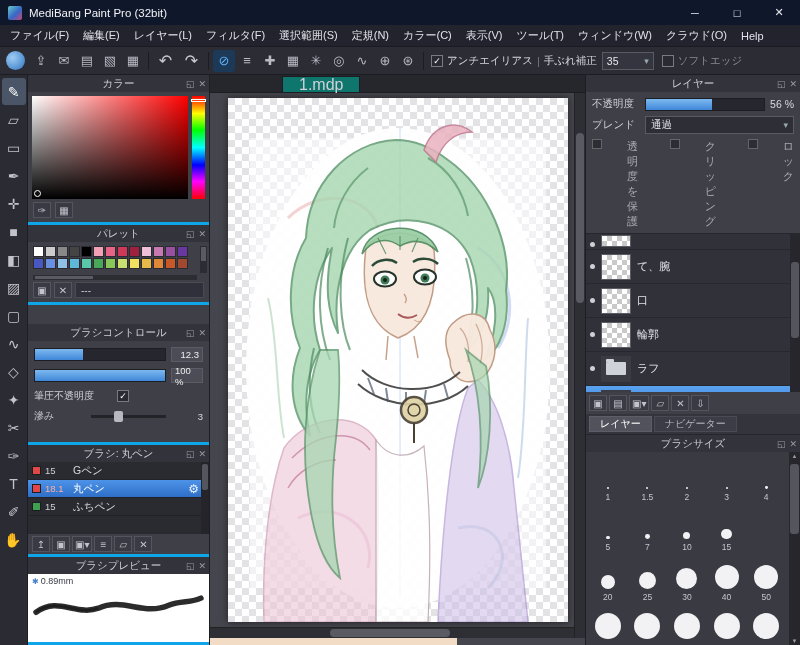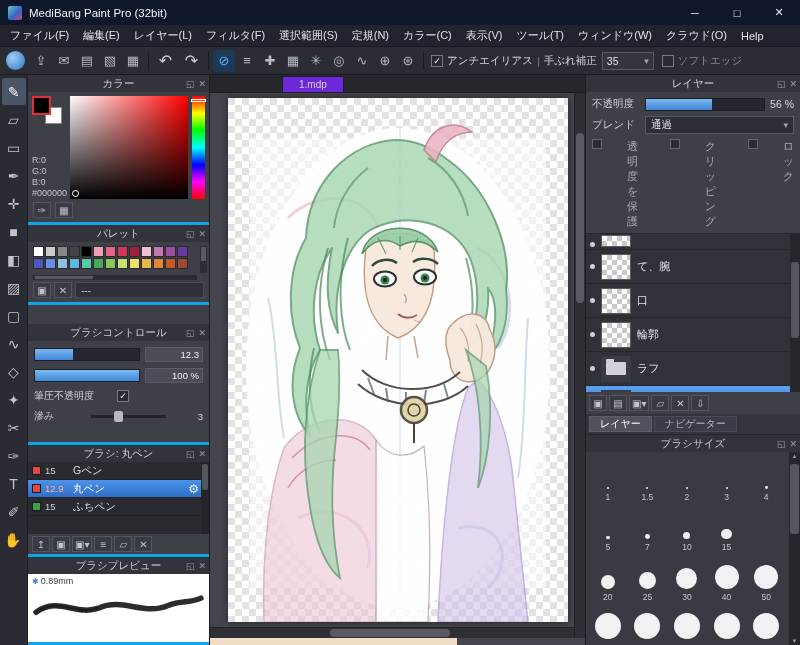--- a/index.html
+++ b/index.html
@@ -67,21 +67,21 @@
 #palette-hscroll{height:5px;background:#2c2c33;margin:2px 12px 0 5px;position:relative;}
 #palette-hscroll .h{position:absolute;top:1px;bottom:1px;left:2px;width:58px;background:#5a5a64;}
 #palette-foot{display:flex;align-items:center;gap:3px;padding:2px 5px 4px;}
 #palette-name{flex:1;height:16px;background:#30303a;border:1px solid #4a4a52;display:flex;align-items:center;padding:0 5px;font-size:10px;color:#c8c8d0;}
 
 
 #bc-body{padding:6px 6px 0;display:flex;flex-direction:column;gap:6px;}
 .slider-row{display:flex;align-items:center;gap:5px;}
 .track{flex:1;height:13px;background:#26262e;border:1px solid #1d1d24;position:relative;}
 .fill{position:absolute;left:0;top:0;bottom:0;background:linear-gradient(#7db9f0,#3f87d8);}
-.valbox{width:58px;height:15px;background:#4c4c56;border:1px solid #5c5c66;color:#eee;font-size:9.5px;display:flex;align-items:center;justify-content:flex-end;padding:0 3px;flex:none;}
+.valbox{width:32px;height:15px;background:#4c4c56;border:1px solid #5c5c66;color:#eee;font-size:9.5px;display:flex;align-items:center;justify-content:flex-end;padding:0 3px;flex:none;}
 .bc-row{display:flex;align-items:center;gap:21px;font-size:10px;color:#cfcfd8;}
 .bc-row .chk{margin-left:2px;}
 .mini-lab{width:34px;flex:none;font-size:10px;color:#c4c4ce;}
 .mini-track{flex:1;height:3px;background:#23232a;position:relative;margin:0 2px;}
 .knob{position:absolute;top:-4px;width:9px;height:11px;background:#b8b8c2;border-radius:2px;}
 .mini-val{width:14px;text-align:right;font-size:9.5px;color:#d6d6de;}
 
 
 #brush-list{flex:1;background:#2a2a31;position:relative;}
 .brow{height:18px;display:flex;align-items:center;gap:4px;padding:0 10px 0 4px;border-bottom:1px solid #222228;font-size:10.5px;color:#d8d8de;}
@@ -95,21 +95,21 @@
 #brush-foot{height:20px;display:flex;align-items:center;gap:2px;padding:0 4px;background:#3f3f48;}
 
 
 #preview-body{flex:1;background:#fff;position:relative;}
 #preview-label{position:absolute;left:4px;top:2px;font-size:9px;color:#3a3a46;display:flex;gap:2px;align-items:center;}
 #preview-label .mk{color:#4a80c8;font-size:8px;}
 
 
 #canvas-area{flex:1;display:flex;flex-direction:column;min-width:0;}
 #tabbar{height:18px;background:#26262d;display:flex;align-items:flex-end;padding-left:72px;border-bottom:1px solid #1c1c22;flex:none;}
-#tab{height:16px;background:#6d28d9;color:#d0d0d8;font-size:10px;display:flex;align-items:center;padding:0 16px;border:1px solid #1c1c22;border-bottom:none;}
+#tab{height:16px;background:#0f766e;color:#d0d0d8;font-size:16px;display:flex;align-items:center;padding:0 16px;border:1px solid #1c1c22;border-bottom:none;}
 #viewport{flex:1;position:relative;background:#45454d;overflow:hidden;}
 #art{position:absolute;left:18px;top:5px;width:340px;height:524px;box-shadow:0 0 7px rgba(0,0,0,.55);}
 #art svg{display:block;width:100%;height:100%;}
 #vscroll{position:absolute;top:0;right:0;bottom:7px;width:11px;background:#2e2e35;border-left:1px solid #222;}
 #vscroll .h{position:absolute;left:1px;right:1px;top:40px;height:170px;background:#5a5a63;border-radius:4px;}
 #hscroll{position:absolute;left:0;right:11px;bottom:7px;height:11px;background:#2e2e35;border-top:1px solid #222;}
 #hscroll .h{position:absolute;top:1px;bottom:1px;left:33%;width:33%;background:#5a5a63;border-radius:4px;}
 #sliver{position:absolute;left:0;bottom:0;width:247px;height:7px;background:#f3dcc6;}
 
 
@@ -246,32 +246,20 @@
 
       <div class="panel" id="p-color">
         <div class="ph">
           <span>カラー</span>
           <span class="ph-ic">
             <span>◱</span>
             <span>✕</span>
           </span>
         </div>
         <div id="color-body">
-          <div id="color-left">
-            <div id="swatches">
-              <div id="sw-bg"></div>
-              <div id="sw-fg"></div>
-            </div>
-            <div id="rgb">
-              <div>R:0</div>
-              <div>G:0</div>
-              <div>B:0</div>
-              <div>#000000</div>
-            </div>
-          </div>
           <div id="sv">
               <div class="pick"></div>
             </div>
           <div id="hue">
               <div class="mark"></div>
             </div>
         </div>
         <div id="color-foot">
             <div class="sq-btn">✑</div>
             <div class="sq-btn">▦</div>
@@ -375,21 +363,21 @@
           </span>
         </div>
         <div id="brush-list">
           <div class="brow">
             <span class="chip" style="background: rgb(224, 72, 72);"></span>
             <span class="bsize">15</span>
             <span class="bname">Gペン</span>
           </div>
           <div class="brow sel">
             <span class="chip" style="background: rgb(224, 72, 72);"></span>
-            <span class="bsize">12.9</span>
+            <span class="bsize">18.1</span>
             <span class="bname">丸ペン</span>
             <span class="gear">⚙</span>
           </div>
           <div class="brow">
             <span class="chip" style="background: rgb(62, 160, 78);"></span>
             <span class="bsize">15</span>
             <span class="bname">ふちペン</span>
           </div>
           <div id="brush-vscroll">
               <div class="h"></div>

